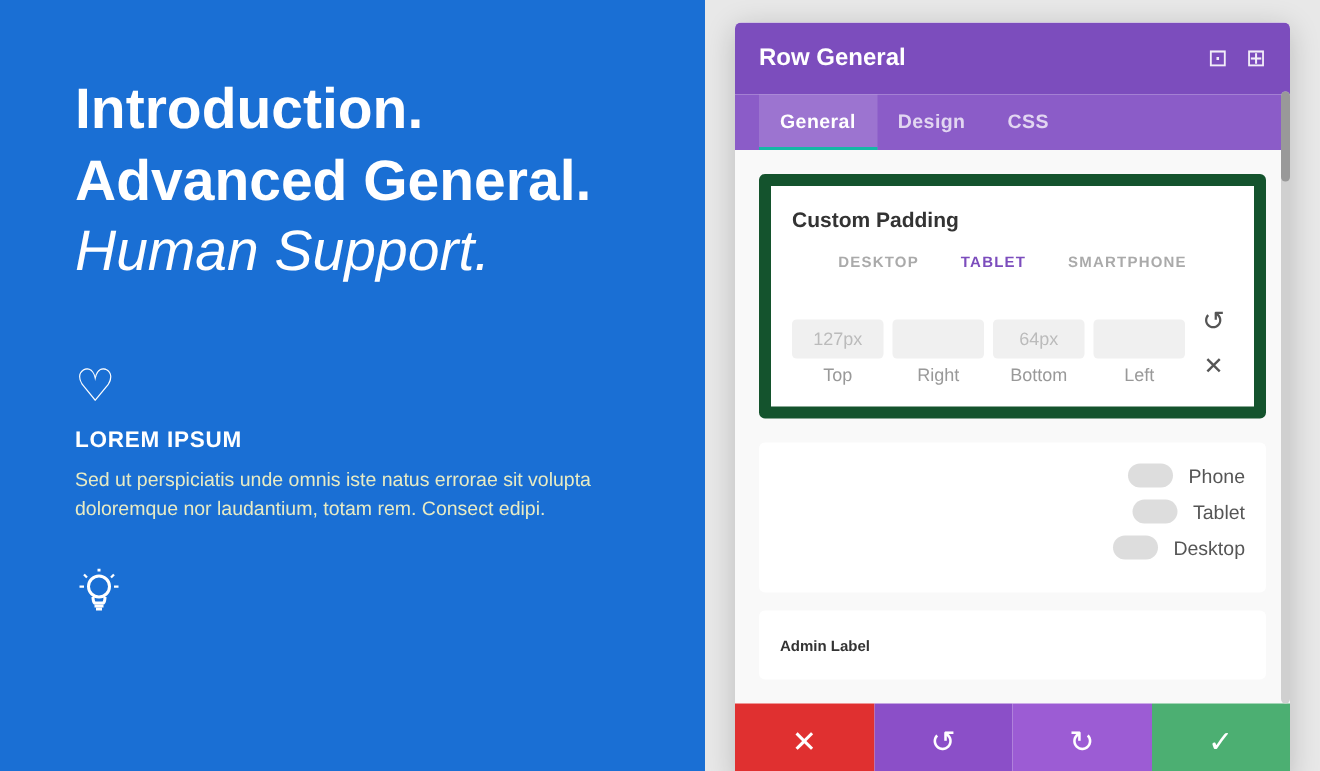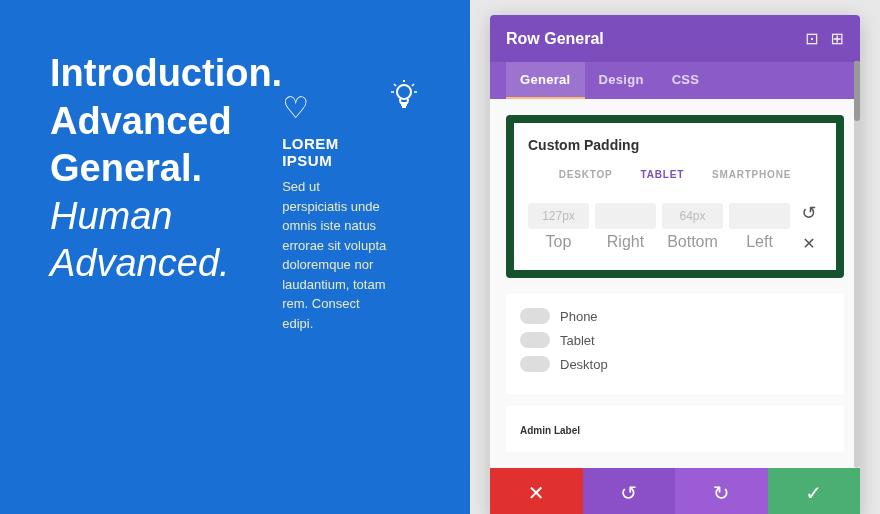--- a/index.html
+++ b/index.html
@@ -10,21 +10,21 @@
       font-family: 'Helvetica Neue', Arial, sans-serif;
       display: flex;
     }
 
     
     .left-panel {
       background: #1a6fd4;
       flex: 0 0 470px;
       padding: 50px 50px 30px 50px;
       display: flex;
-      flex-direction: row;
+      flex-direction: column;
       position: relative;
     }
 
     .hero-title {
       color: #fff;
       font-size: 38px;
       font-weight: 700;
       line-height: 1.25;
       margin-bottom: 6px;
     }
@@ -126,21 +126,21 @@
       font-weight: 600;
       padding: 10px 14px;
       cursor: pointer;
       letter-spacing: 0.3px;
       border-bottom: 2px solid transparent;
     }
 
     .tab.active {
       color: #fff;
       background: rgba(255,255,255,0.15);
-      border-bottom: 2px solid #fdba74;
+      border-bottom: 2px solid #14b8a6;
     }
 
     
     .panel-body {
       padding: 16px;
       background: #f9f9f9;
     }
 
     
     .section-box {
@@ -192,21 +192,21 @@
       background: #f0f0f0;
       border: none;
       border-radius: 3px;
       padding: 6px 4px;
       text-align: center;
       font-size: 12px;
       color: #bbb;
     }
 
     .padding-label {
-      font-size: 16px;
+      font-size: 12px;
       color: #999;
       margin-top: 4px;
     }
 
     .action-btn {
       width: 26px;
       height: 26px;
       display: flex;
       align-items: center;
       justify-content: center;
@@ -228,20 +228,21 @@
 
     .section-plain .section-title {
       margin-bottom: 10px;
     }
 
     .toggle-row {
       display: flex;
       align-items: center;
       gap: 10px;
       margin-bottom: 8px;
+      justify-content: flex-end;
     }
 
     .toggle {
       width: 30px;
       height: 16px;
       background: #ddd;
       border-radius: 8px;
       position: relative;
       cursor: pointer;
     }
@@ -303,21 +304,21 @@
       top: 0;
     }
   </style>
 </head>
 <body>
 
 <div class="left-panel">
   <h1 class="hero-title">
     <span>Introduction.</span><br>
     <span>Advanced General.</span><br>
-    <span class="italic">Human Advanced.</span>
+    <span class="italic">Human Support.</span>
   </h1>
 
   <div class="heart-section">
     <div class="heart-icon">♡</div>
     <p class="lorem-title">LOREM IPSUM</p>
     <p class="lorem-text">Sed ut perspiciatis unde omnis iste natus errorae sit volupta doloremque nor laudantium, totam rem. Consect edipi.</p>
   </div>
 
   <div class="lightbulb-icon">
     
@@ -370,21 +371,21 @@
             <span>DESKTOP</span>
           </div>
           <div class="device-tab active">
             <span>TABLET</span>
           </div>
           <div class="device-tab">
             <span>SMARTPHONE</span>
           </div>
         </div>
 
-        <div style="display:flex; align-items:center; gap:6px;">
+        <div style="display:flex; align-items:flex-end; gap:6px;">
           <div class="padding-field">
             <input class="padding-input" type="text" value="127px" style="">
             <span class="padding-label">Top</span>
           </div>
           <div class="padding-field">
             <input class="padding-input" type="text" value="" style="">
             <span class="padding-label">Right</span>
           </div>
           <div class="padding-field">
             <input class="padding-input" type="text" value="64px" style="">

